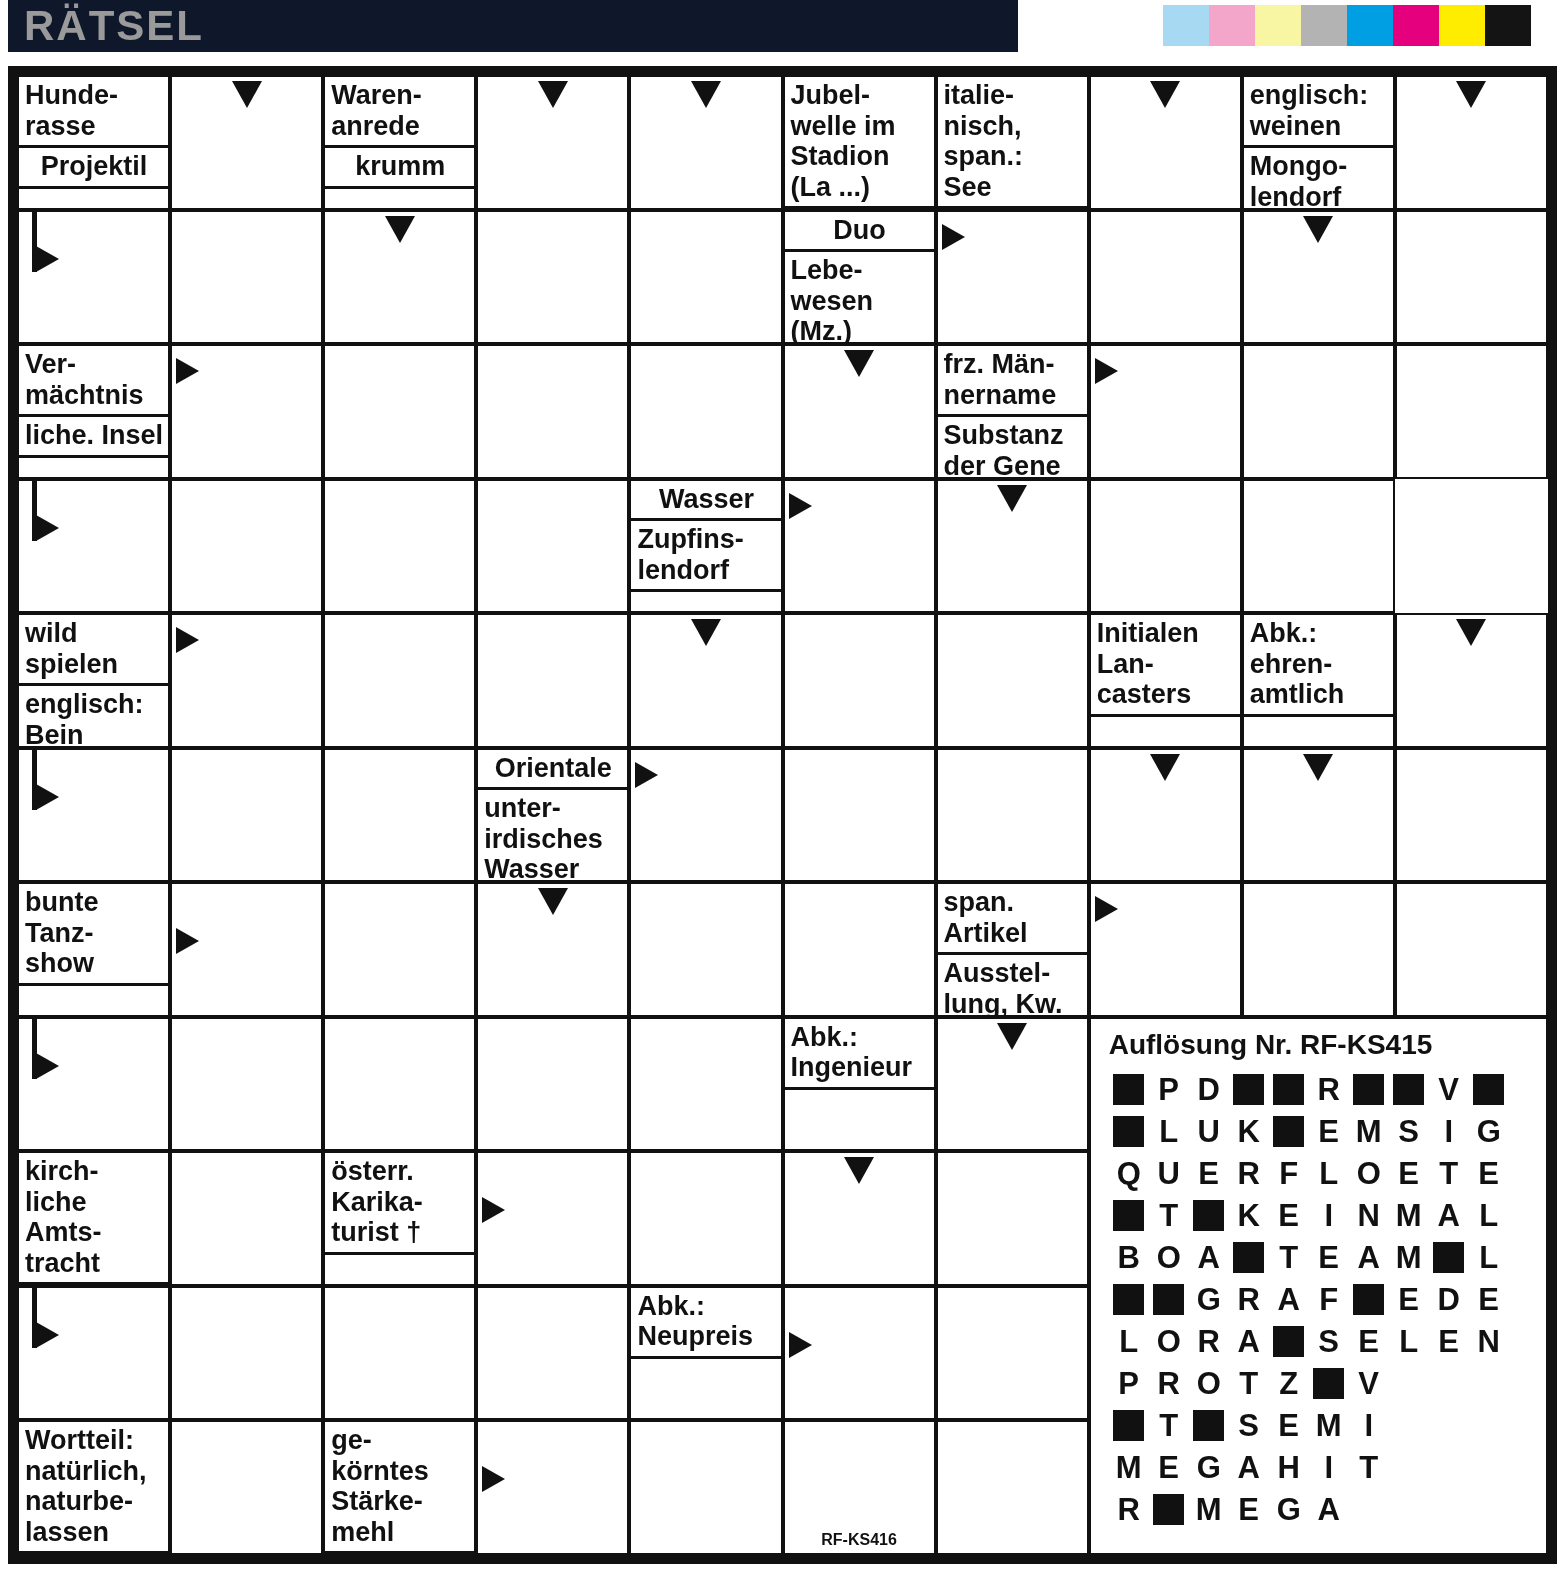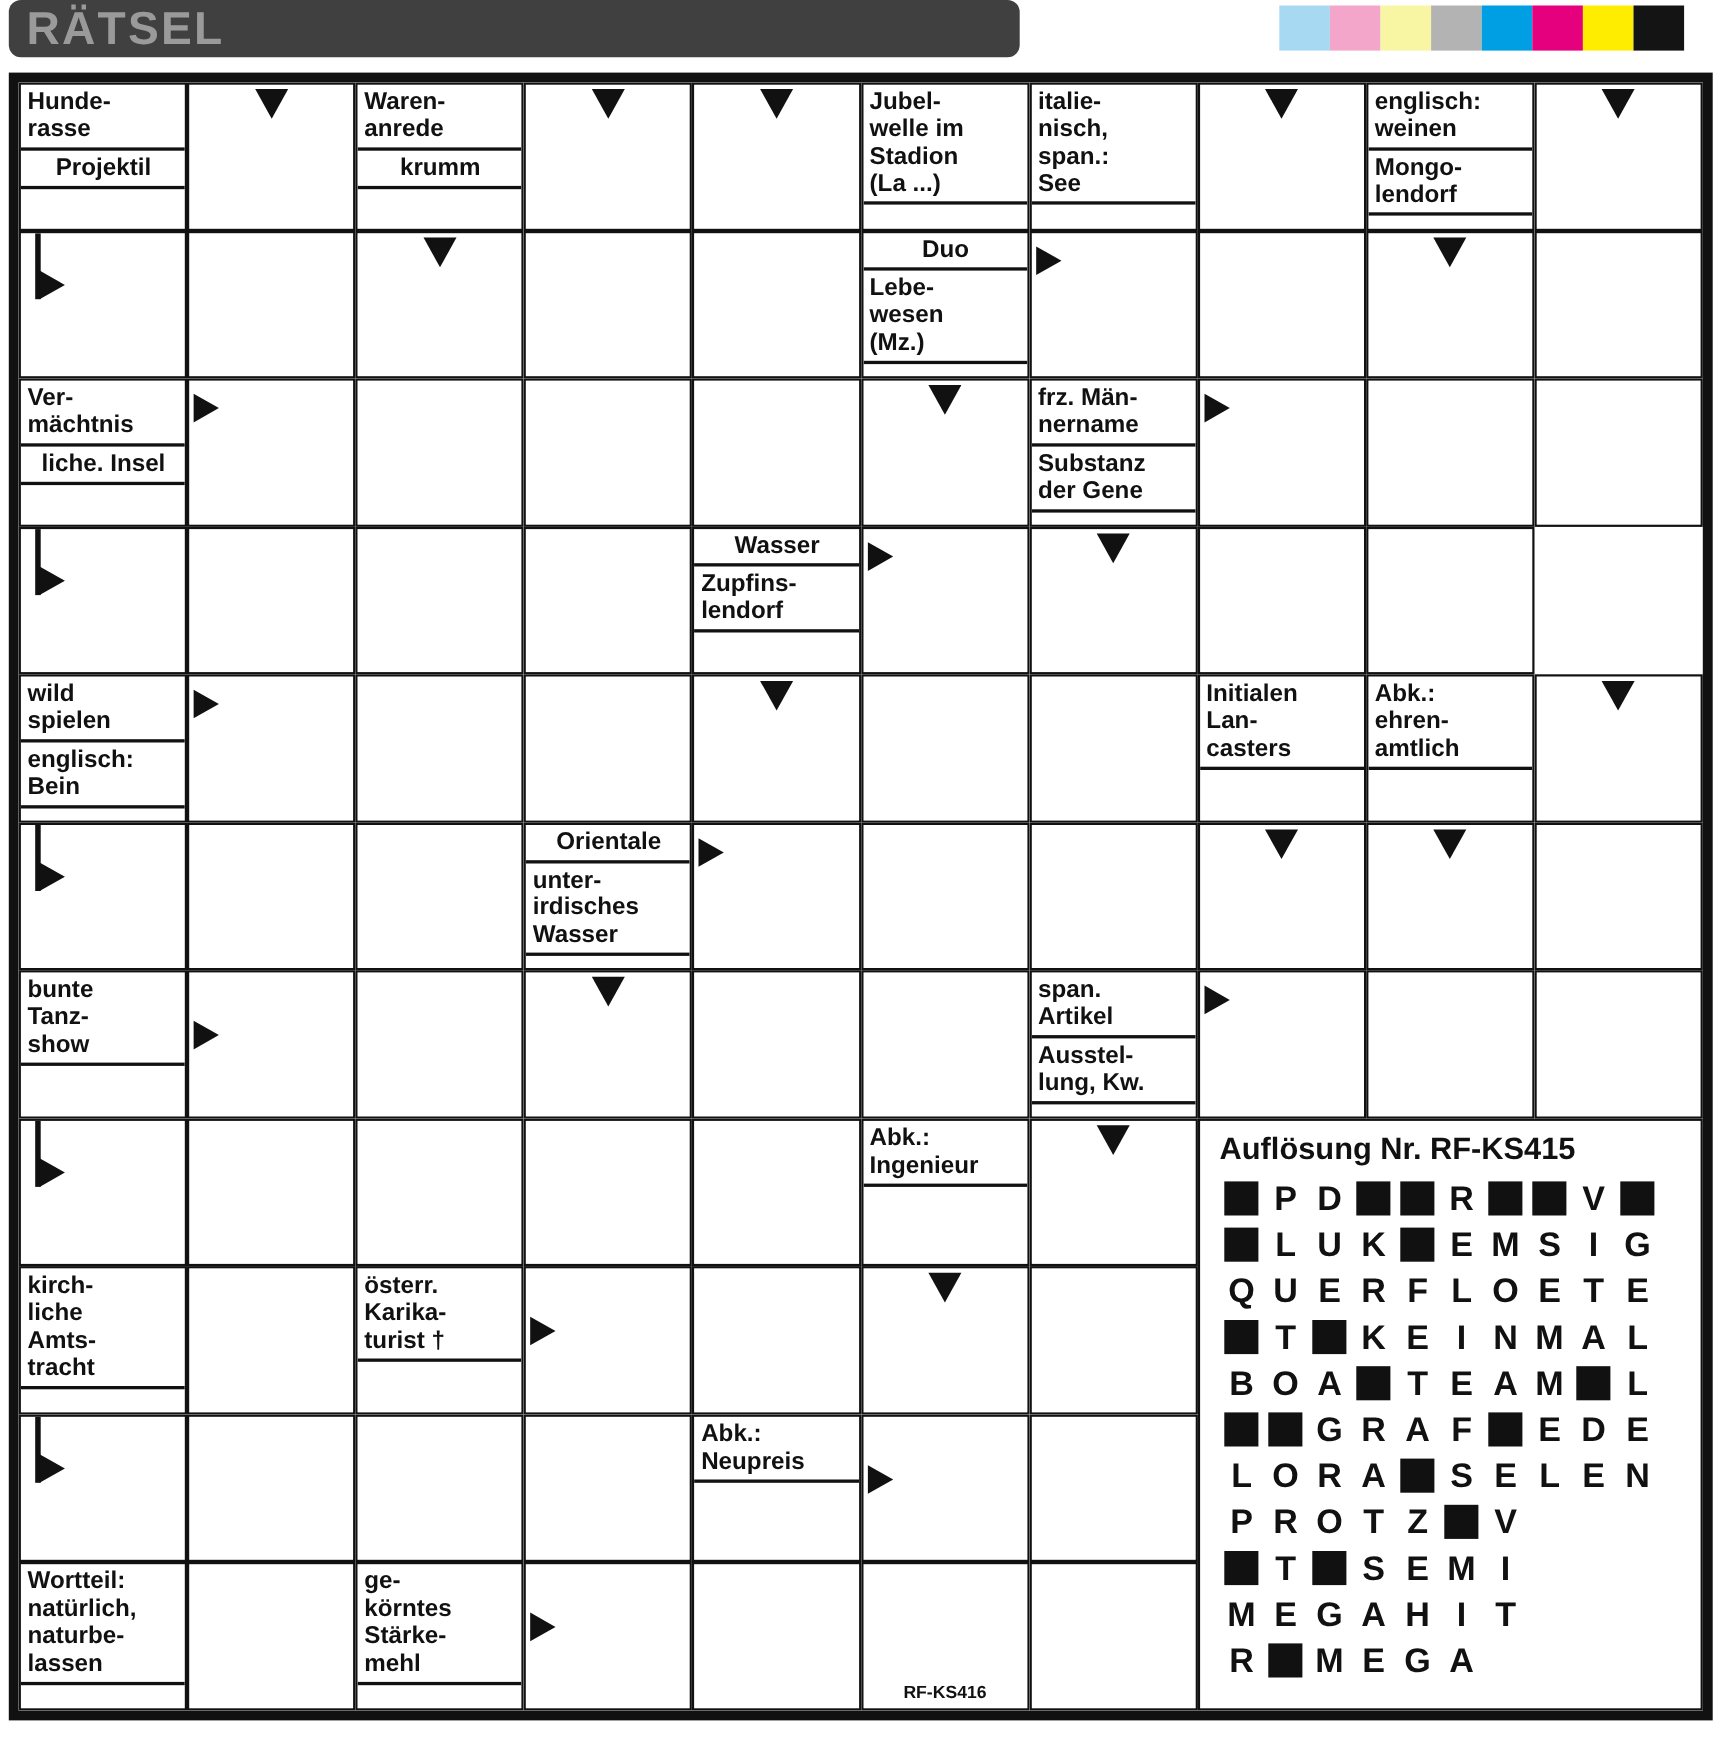--- a/index.html
+++ b/index.html
@@ -1,34 +1,34 @@
 <!DOCTYPE html>
 <html><head>
 <meta charset="utf-8">
 <style>
   * { box-sizing: border-box; margin: 0; padding: 0; }
   html,body { width:1565px; height:1588px; background:#ffffff; overflow:hidden;
               font-family:"Liberation Sans", sans-serif; color:#111; }
   body { position:relative; }
 
   
-  .header-bar { position:absolute; left:8px; top:0; width:919px; height:52px; background:#404040;border-radius:11px; }
+  .header-bar { position:absolute; left:8px; top:0; width:1010px; height:52px; background:#0f172a; }
   .header-title { position:absolute; left:16px; top:2px; font-size:42px; font-weight:bold;
                   color:#9a9a9a; letter-spacing:2px; }
   .color-strip { position:absolute; left:1163px; top:5px; height:41px; display:flex; }
   .color-bar { width:46px; height:41px; }
 
   
   .grid { position:absolute; left:8px; top:66px; width:1549px; height:1498px;
           border:9px solid #111; background:#fff;
           display:grid; grid-template-columns:repeat(10,1fr); grid-template-rows:repeat(11,1fr); }
   .cell { position:relative; border:2px solid #111; background:#fff; overflow:hidden; }
 
   .clue-part { border-bottom:3px solid #111; padding:3px 5px 4px 6px;
-               font-size:22px; font-weight:bold; line-height:1.13; white-space:pre-line; }
+               font-size:27px; font-weight:bold; line-height:1.13; white-space:pre-line; }
   .clue-part.center { text-align:center; }
 
   
   .arr-down { position:absolute; top:4px; left:50%; transform:translateX(-50%);
               width:0; height:0; border-left:15px solid transparent;
               border-right:15px solid transparent; border-top:27px solid #111; }
   .arr-right { position:absolute; left:4px; width:0; height:0;
                border-top:13px solid transparent; border-bottom:13px solid transparent;
                border-left:23px solid #111; }
   .arr-right.rtop { top:12px; }

